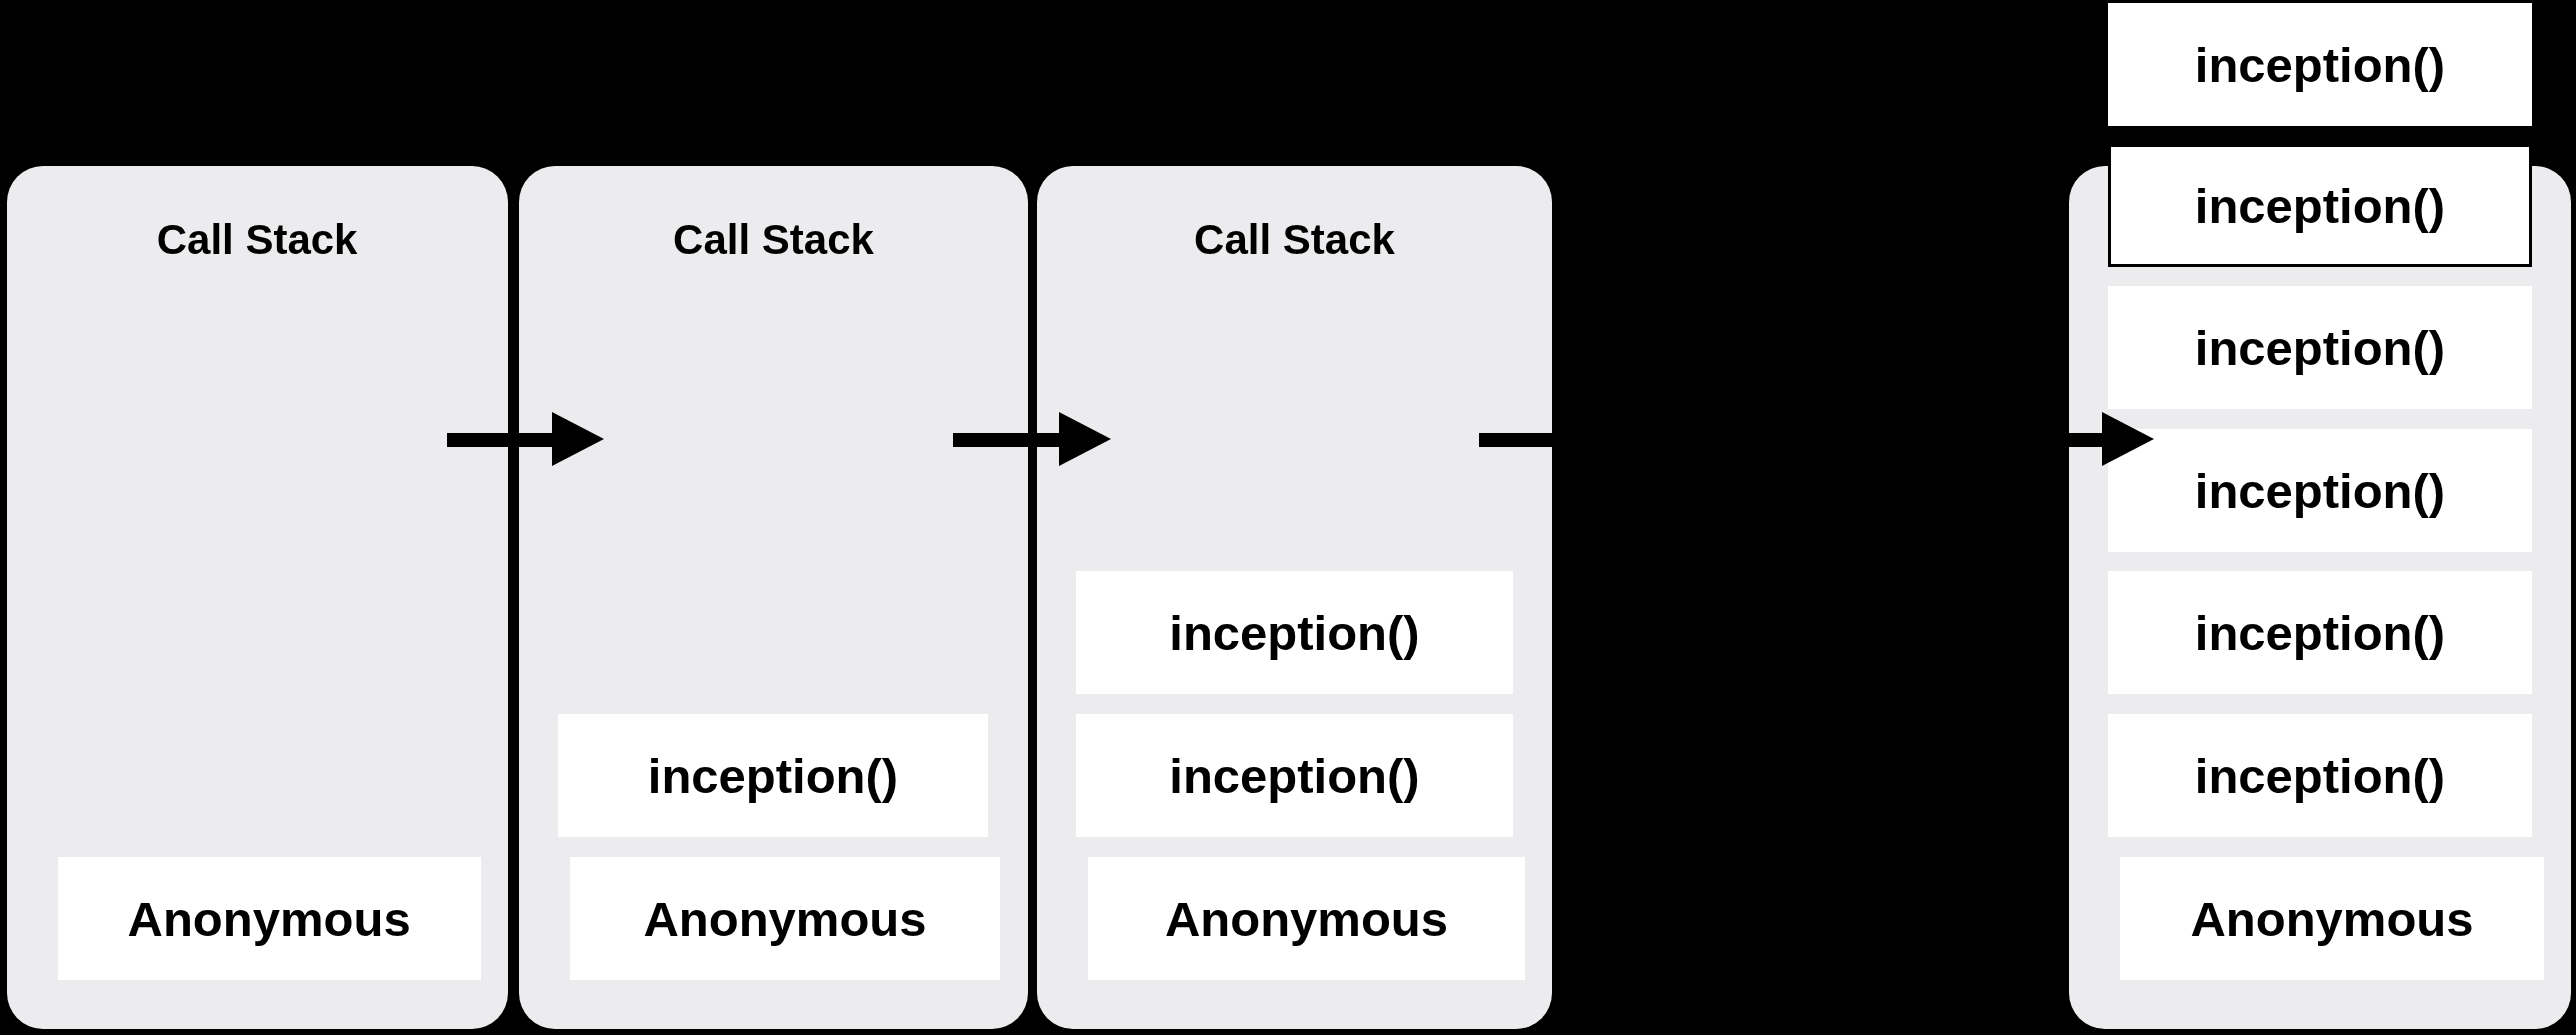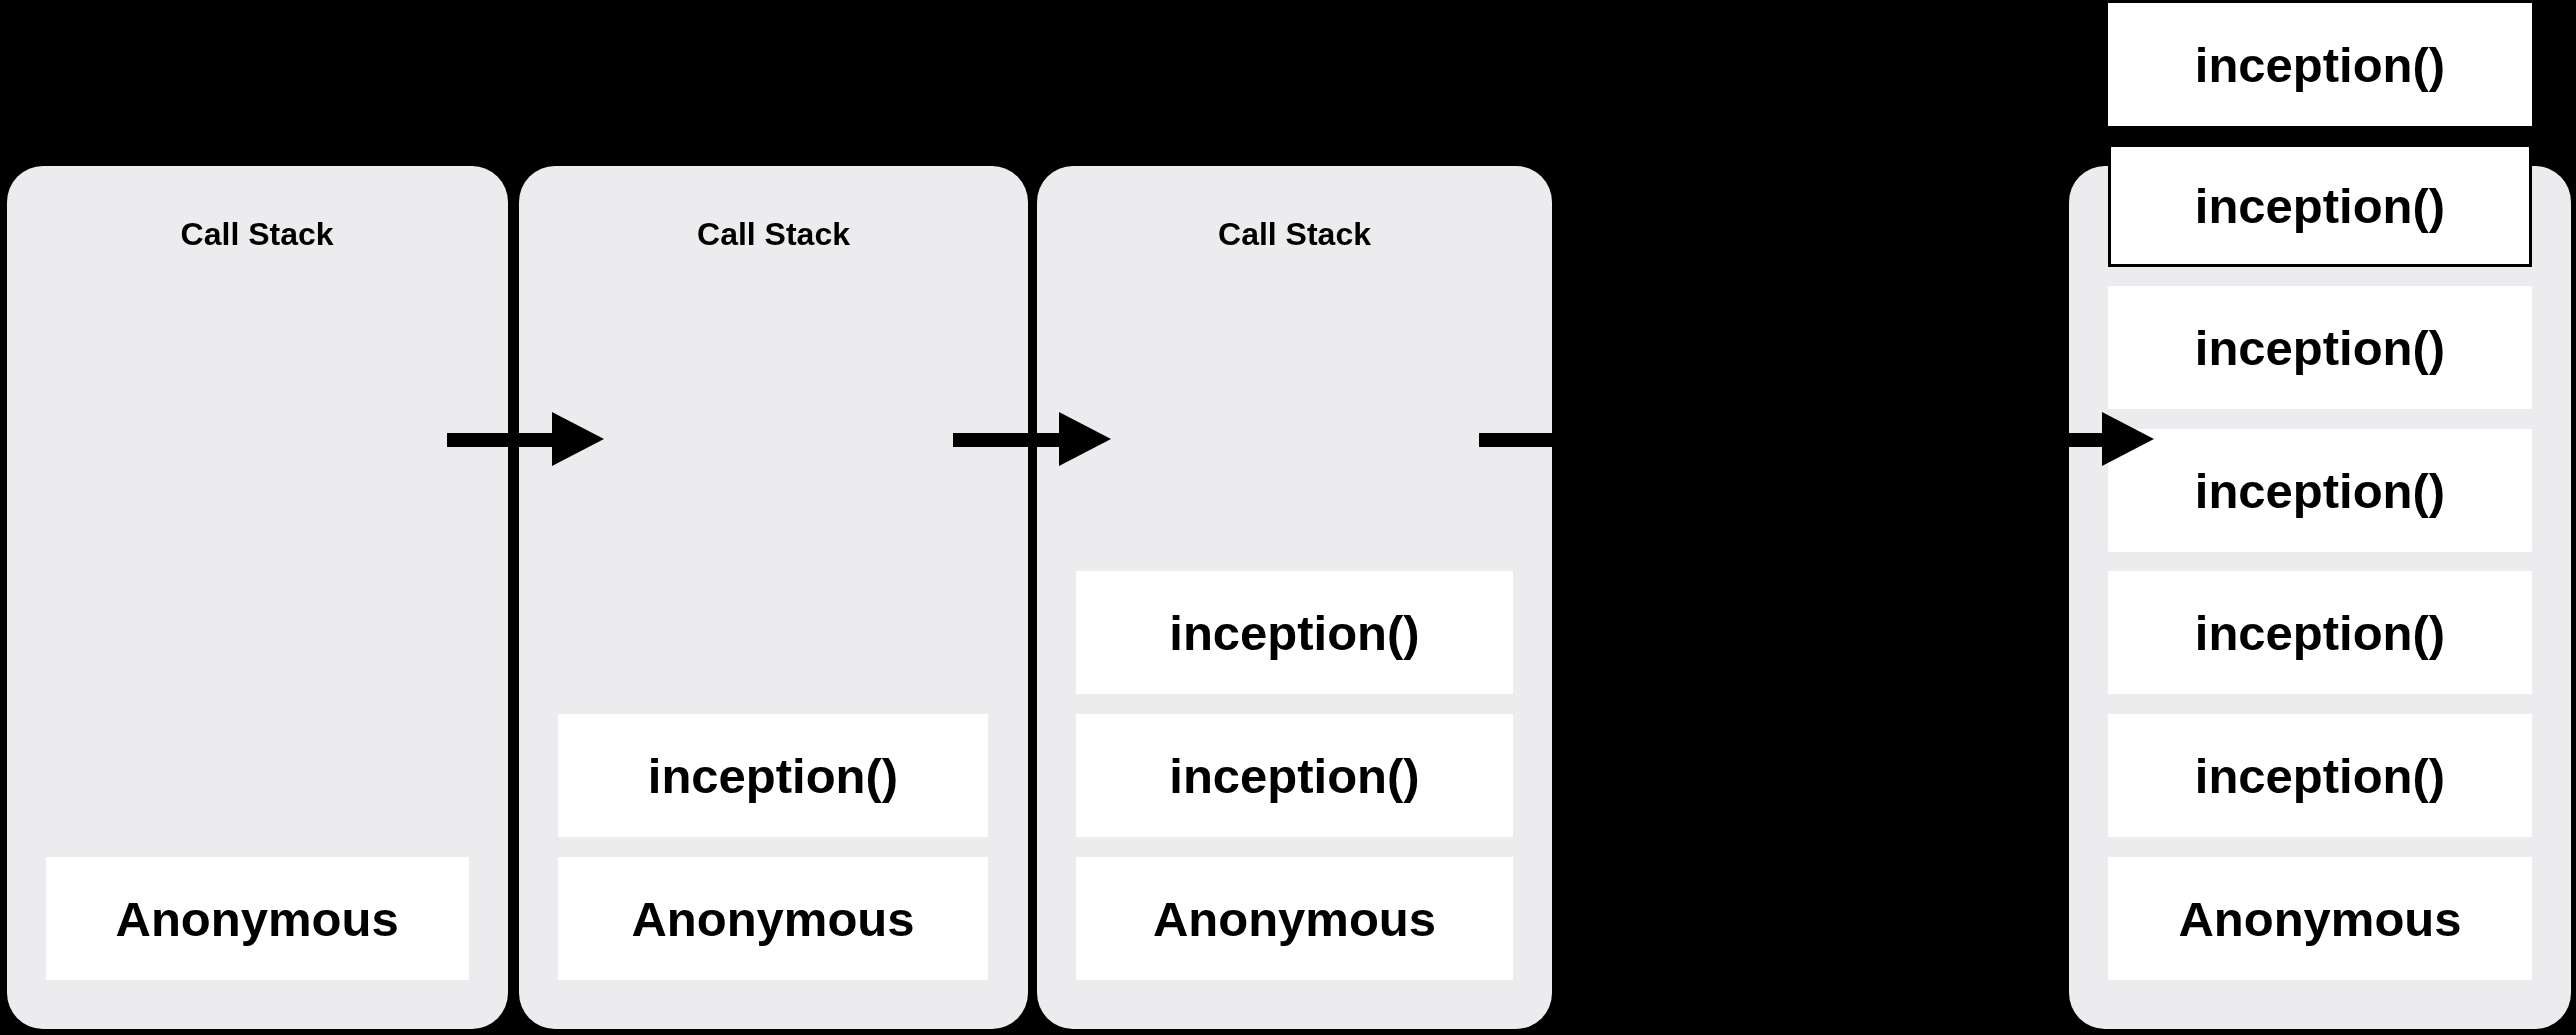--- a/index.html
+++ b/index.html
@@ -19,35 +19,35 @@
   .panel{
     position:absolute;top:166px;height:863px;
     background:var(--panel-color);border-radius:36px;z-index:1;
   }
   .panel-1{left:6.6px;width:501px;}
   .panel-2{left:519px;width:509px;}
   .panel-3{left:1037px;width:515px;}
   .panel-4{left:2069px;width:502px;}
   .title{
     margin:0;padding-top:49px;text-align:center;
-    font-size:32px;line-height:1.2;font-weight:700;color:var(--text-color);
+    font-size:42px;line-height:1.2;font-weight:700;color:var(--text-color);
   }
   .frame{
     position:absolute;left:39px;height:123px;z-index:2;
     background:var(--frame-color);color:var(--text-color);
     display:flex;align-items:center;justify-content:center;
     font-size:49px;font-weight:700;white-space:nowrap;text-align:right;
   }
   .panel-1 .frame{width:423px;}
   .panel-2 .frame{width:430px;}
   .panel-3 .frame{width:437px;}
   .panel-4 .frame{width:424px;}
   .frame.highlighted{border:3.3px solid var(--text-color);box-sizing:border-box;}
   
-  .slot-b0{top:691px;} 
+  .slot-b0{top:691px;margin-left:12px;} 
   .slot-b1{top:548px;}
   .slot-b2{top:405px;}
   .slot-b3{top:263px;}
   .slot-b4{top:120px;}
   .slot-b5{top:-22px;}  
   .slot-b6{top:-163px;} 
   .arrow{position:absolute;z-index:5;}
   .shaft{position:absolute;top:433px;height:14px;background:var(--arrow-color);}
   .head{
     position:absolute;top:412px;width:0;height:0;

